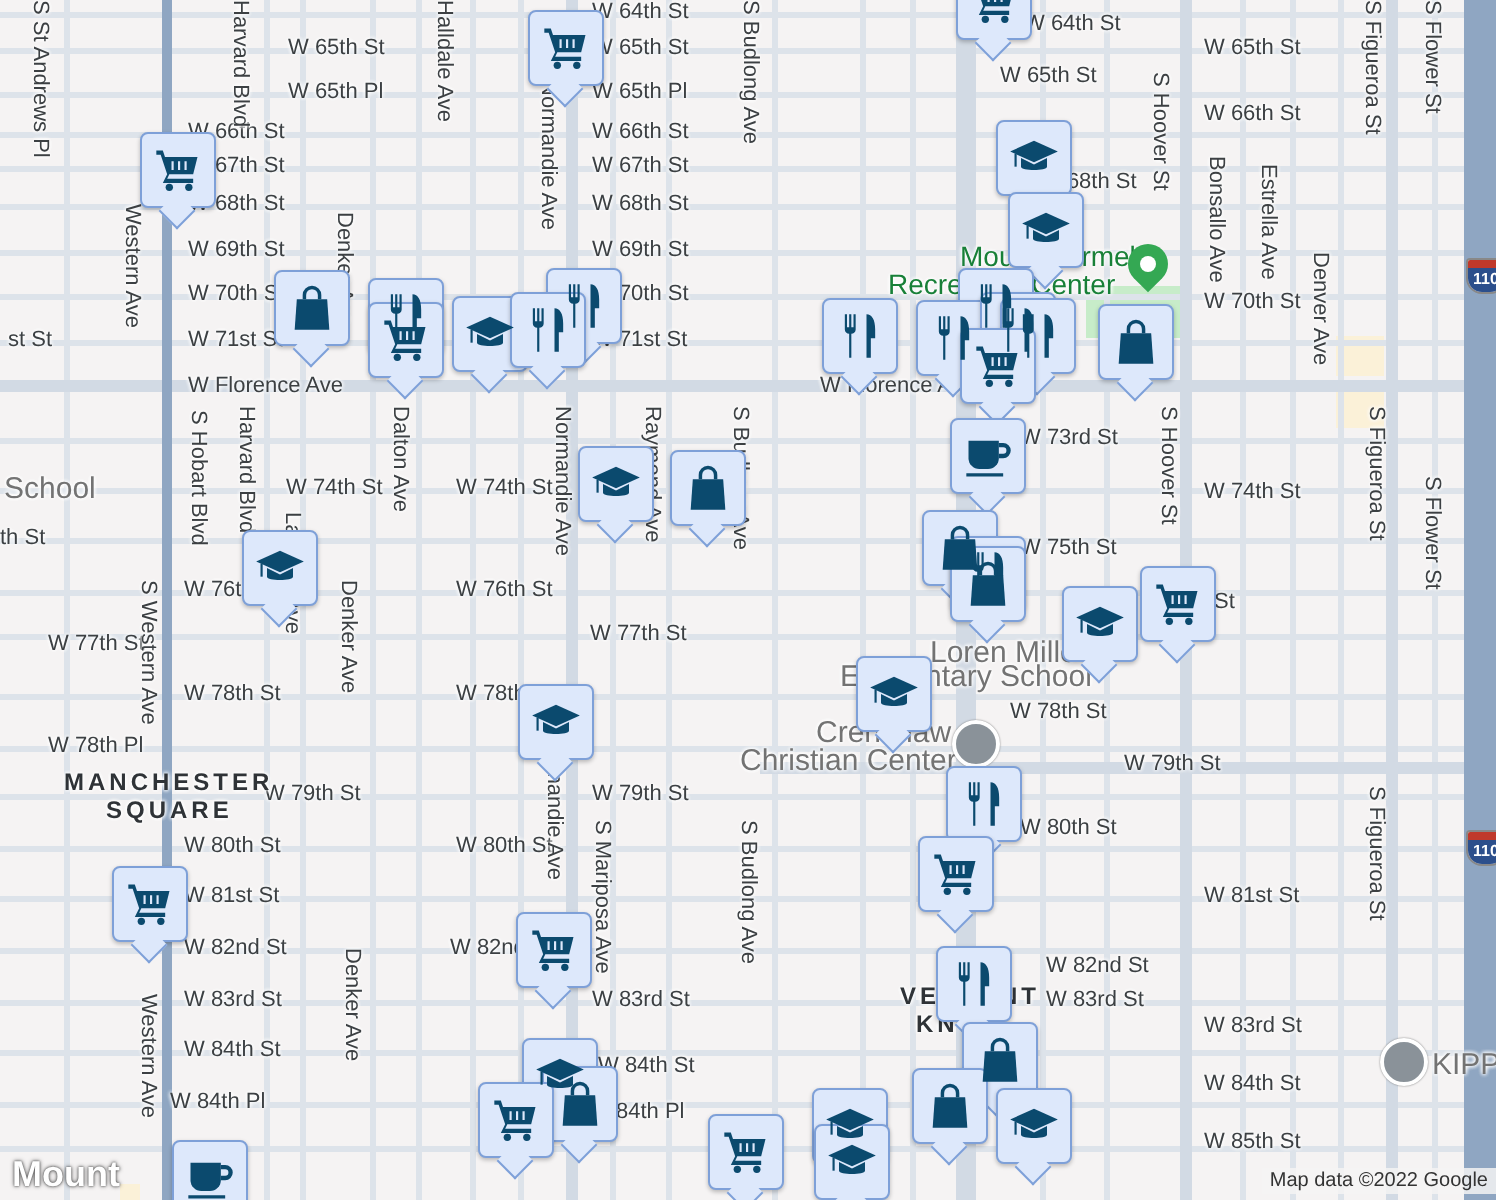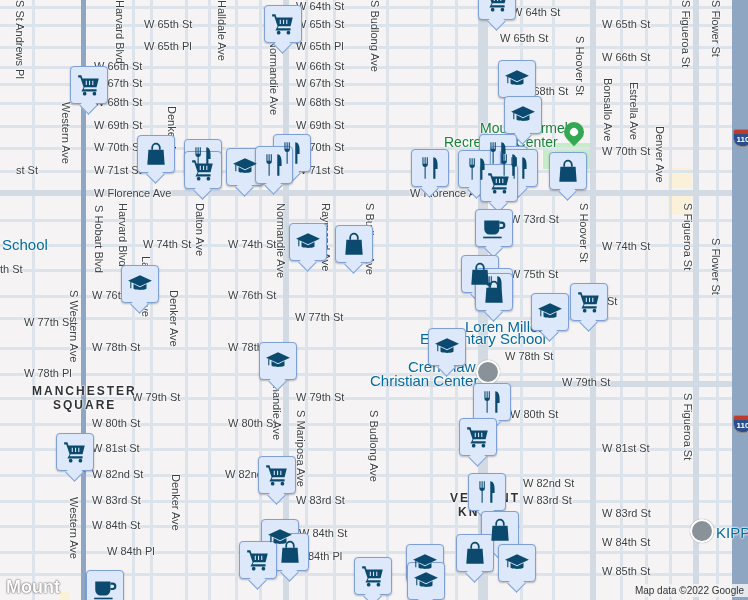--- a/index.html
+++ b/index.html
@@ -7,21 +7,21 @@
   #map{position:absolute;left:0;top:0;width:748px;height:600px;overflow:hidden;background:#f5f3f3;}
   .road-h{position:absolute;left:0;width:748px;height:3px;background:#dde3ea;}
   .road-v{position:absolute;top:0;height:600px;width:3px;background:#dde3ea;}
   .road-major-h{position:absolute;left:0;width:748px;height:6px;background:#d2dae4;}
   .road-major-v{position:absolute;top:0;height:600px;width:6px;background:#d2dae4;}
   .hwy{position:absolute;top:0;height:600px;background:#8fa6c2;}
   .lbl{position:absolute;font-size:11px;color:#3c4043;white-space:nowrap;text-shadow:0 0 2px #fff,0 0 2px #fff,0 0 2px #fff;}
   .lbl.v{transform-origin:left top;transform:rotate(90deg);}
   .lbl.hood{font-size:12px;letter-spacing:2px;color:#2f3337;font-weight:bold;}
   .lbl.green{color:#188038;font-size:14px;}
-  .lbl.poi{font-size:15px;color:#0369a1;}
+  .lbl.poi{font-size:15px;color:#737373;}
   .park{position:absolute;background:#c7ecc9;}
   .sand{position:absolute;background:#fbf1d8;}
   .pin{position:absolute;width:36px;height:36px;background:#dde8fb;border:1px solid #7ea0d8;border-radius:4px;box-shadow:0 1px 2px rgba(0,0,0,.25);display:flex;align-items:center;justify-content:center;cursor:pointer;}
   .pin:after{content:"";position:absolute;left:11px;bottom:-9px;width:12px;height:12px;background:#dde8fb;border-right:1px solid #7ea0d8;border-bottom:1px solid #7ea0d8;transform:rotate(45deg);}
   .pin svg{width:26px;height:26px;position:relative;z-index:2;}
   .shield{position:absolute;width:18px;height:16px;background:#fff;border:1px solid #888;border-radius:2px 2px 8px 8px;font-size:8px;font-weight:bold;color:#fff;overflow:hidden;}
   .shield .top{height:4px;background:#c0392b;}
   .shield .bot{height:12px;background:#2c4f8c;text-align:center;line-height:12px;}
   .poi-dot{position:absolute;width:20px;height:20px;border-radius:50%;background:#8a9299;border:2px solid #fff;box-shadow:0 0 1px #777;}
   .green-pin{position:absolute;width:20px;height:20px;border-radius:50% 50% 50% 0;transform:rotate(-45deg);background:#34a853;}
@@ -122,21 +122,21 @@
       <div class="lbl " style="left: 94px; top: 96px;">W 68th St</div>
       <div class="lbl " style="left: 296px; top: 96px;">W 68th St</div>
       <div class="lbl " style="left: 520px; top: 85px;">W 68th St</div>
       <div class="lbl " style="left: 94px; top: 119px;">W 69th St</div>
       <div class="lbl " style="left: 296px; top: 119px;">W 69th St</div>
       <div class="lbl " style="left: 94px; top: 141px;">W 70th St</div>
       <div class="lbl " style="left: 296px; top: 141px;">W 70th St</div>
       <div class="lbl " style="left: 602px; top: 145px;">W 70th St</div>
       <div class="lbl " style="left: 94px; top: 164px;">W 71st St</div>
       <div class="lbl " style="left: 296px; top: 164px;">W 71st St</div>
-      <div class="lbl " style="left: 16px; top: 164px;">st St</div>
+      <div class="lbl " style="left: 4px; top: 164px;">st St</div>
       <div class="lbl " style="left: 94px; top: 187px;">W Florence Ave</div>
       <div class="lbl " style="left: 410px; top: 187px;">W Florence Ave</div>
       <div class="lbl " style="left: 510px; top: 213px;">W 73rd St</div>
       <div class="lbl " style="left: 143px; top: 238px;">W 74th St</div>
       <div class="lbl " style="left: 228px; top: 238px;">W 74th St</div>
       <div class="lbl " style="left: 602px; top: 240px;">W 74th St</div>
       <div class="lbl " style="left: 0px; top: 263px;">th St</div>
       <div class="lbl " style="left: 510px; top: 268px;">W 75th St</div>
       <div class="lbl " style="left: 92px; top: 289px;">W 76th St</div>
       <div class="lbl " style="left: 228px; top: 289px;">W 76th St</div>
@@ -158,21 +158,21 @@
       <div class="lbl " style="left: 92px; top: 468px;">W 82nd St</div>
       <div class="lbl " style="left: 225px; top: 468px;">W 82nd</div>
       <div class="lbl " style="left: 523px; top: 477px;">W 82nd St</div>
       <div class="lbl " style="left: 92px; top: 494px;">W 83rd St</div>
       <div class="lbl " style="left: 296px; top: 494px;">W 83rd St</div>
       <div class="lbl " style="left: 523px; top: 494px;">W 83rd St</div>
       <div class="lbl " style="left: 602px; top: 507px;">W 83rd St</div>
       <div class="lbl " style="left: 92px; top: 519px;">W 84th St</div>
       <div class="lbl " style="left: 299px; top: 527px;">W 84th St</div>
       <div class="lbl " style="left: 602px; top: 536px;">W 84th St</div>
-      <div class="lbl " style="left: 107px; top: 545px;">W 84th Pl</div>
+      <div class="lbl " style="left: 85px; top: 545px;">W 84th Pl</div>
       <div class="lbl " style="left: 308px; top: 550px;">84th Pl</div>
       <div class="lbl " style="left: 602px; top: 565px;">W 85th St</div>
       <div class="lbl v" style="left: 26px; top: 0px;">S St Andrews Pl</div>
       <div class="lbl v" style="left: 126px; top: 0px;">Harvard Blvd</div>
       <div class="lbl v" style="left: 228px; top: 0px;">Halldale Ave</div>
       <div class="lbl v" style="left: 381px; top: 0px;">S Budlong Ave</div>
       <div class="lbl v" style="left: 72px; top: 102px;">Western Ave</div>
       <div class="lbl v" style="left: 178px; top: 106px;">Denker Ave</div>
       <div class="lbl v" style="left: 280px; top: 40px;">Normandie Ave</div>
       <div class="lbl v" style="left: 586px; top: 36px;">S Hoover St</div>

